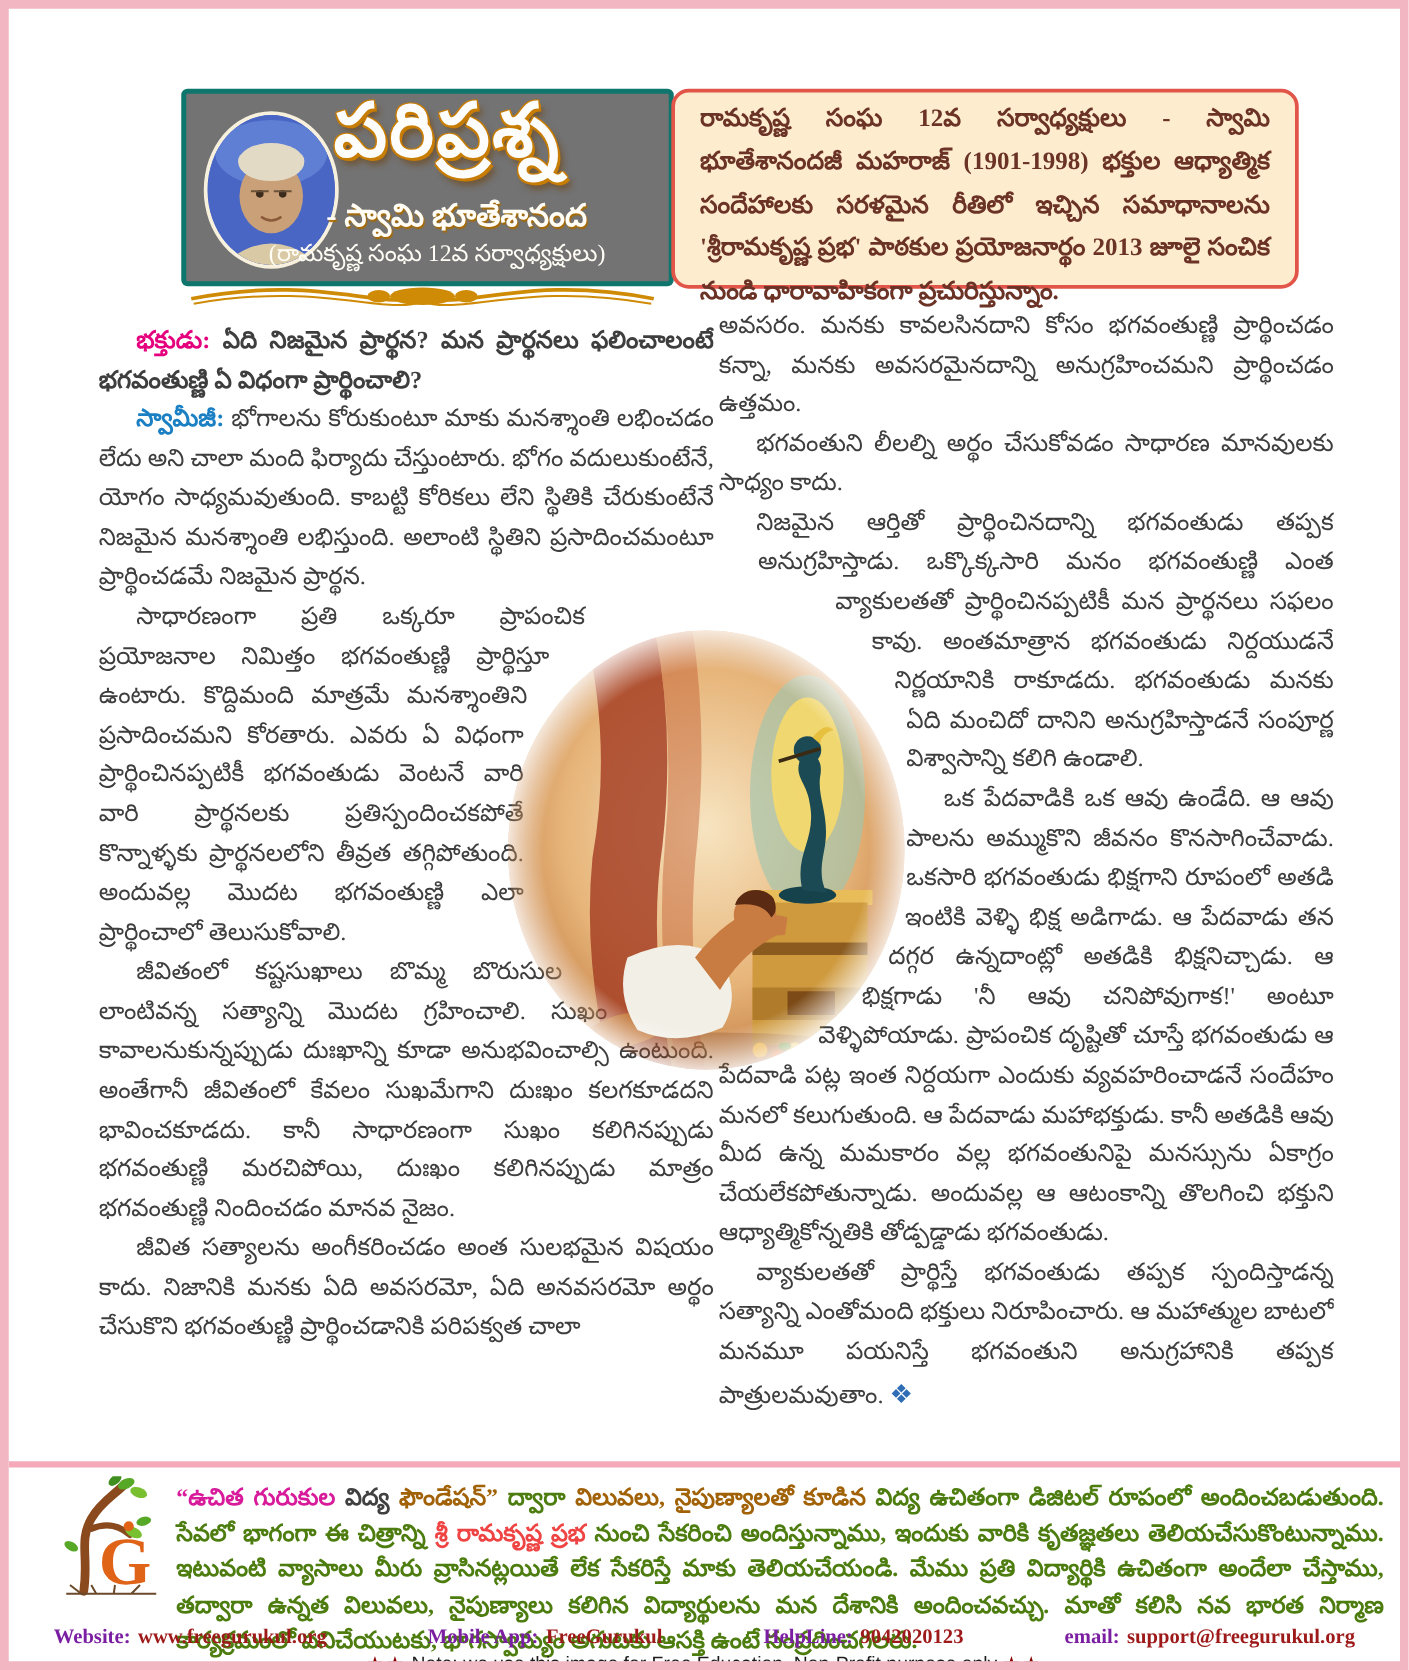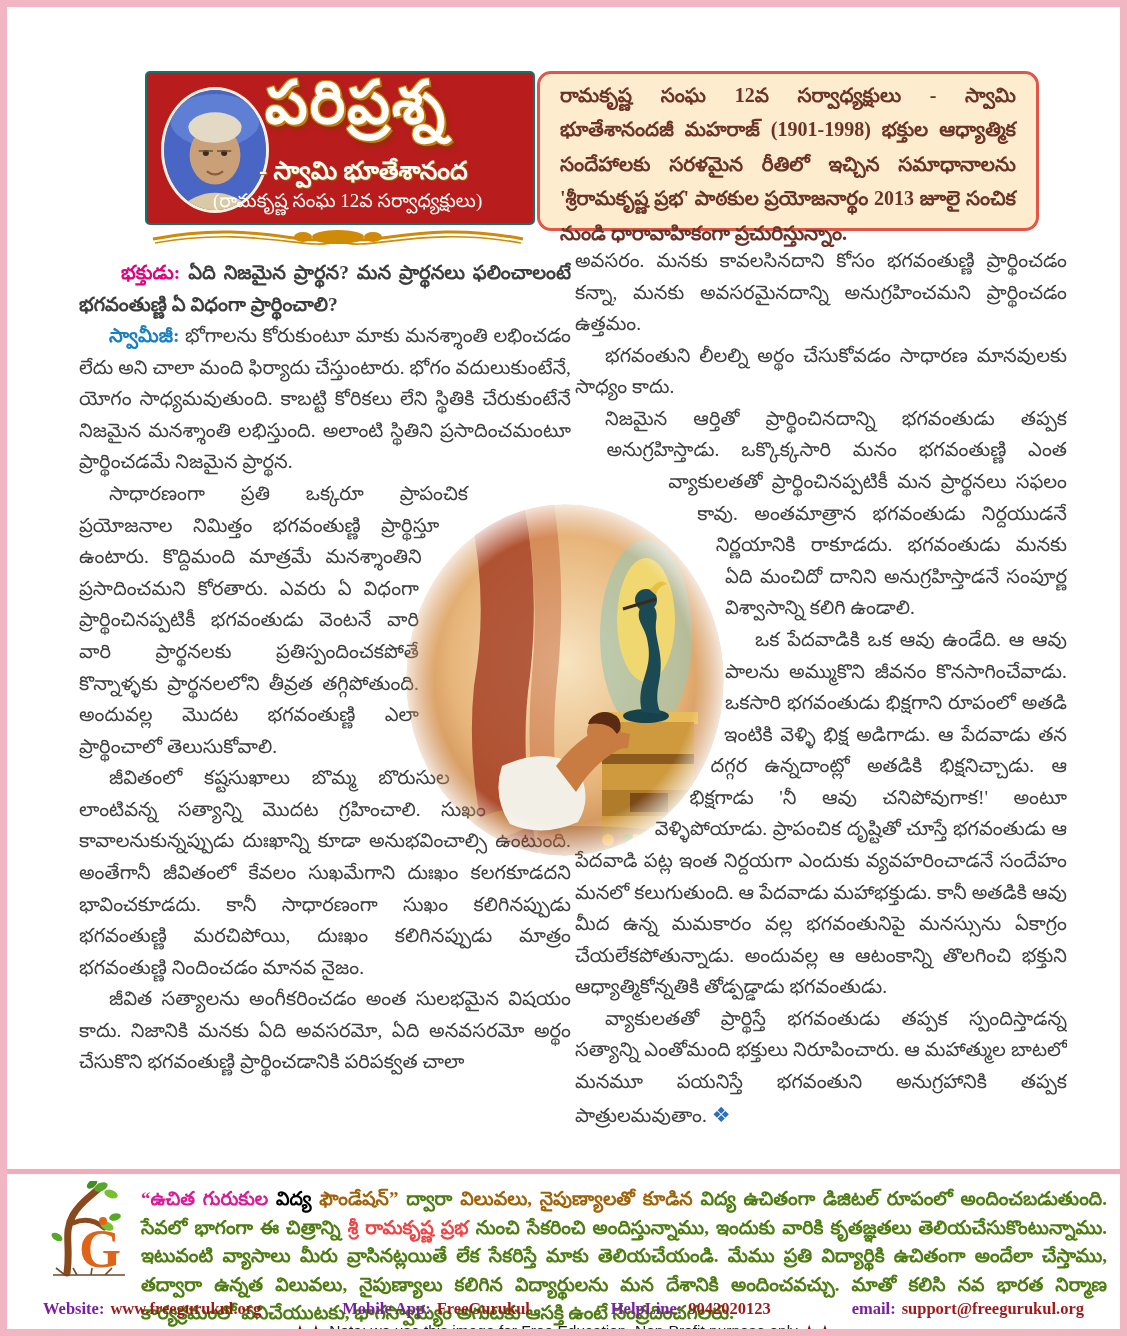--- a/index.html
+++ b/index.html
@@ -1,21 +1,21 @@
 <!DOCTYPE html>
 <html><head>
 <meta charset="utf-8">
 <style>
   html,body{margin:0;padding:0;background:#fff;}
   .page{position:relative;width:1127px;height:1336px;background:#ffffff;
         border:7px solid #f1b6c2;box-sizing:border-box;overflow:hidden;
         font-family:"Liberation Serif",serif;}
   
   .gold-box{position:absolute;left:138px;top:64px;width:386px;height:150px;
-            background:#b91c1c;border:2px solid #0f766e;border-radius:5px;text-decoration:underline;}
+            background:#737373;border:4px solid #0f766e;border-radius:5px;text-decoration:underline;}
   .photo{position:absolute;left:14px;top:14px;width:102px;height:120px;border-radius:50%;
          overflow:hidden;border:3px solid #f7f0dd;background:#4a66c4;}
   .main-title{position:absolute;left:118px;top:-4px;font-size:60px;font-weight:bold;color:#fdfdfb;
               letter-spacing:2px;
               text-shadow:2px 2px 0 #c77c04,-1px -1px 0 #c77c04,1px -1px 0 #c77c04,
                           -1px 1px 0 #c77c04,4px 5px 5px rgba(110,60,0,.55);}
   .byline{position:absolute;left:112px;top:84px;font-size:25px;font-weight:bold;color:#fffdf5;
           text-shadow:1px 1px 1px #a86a00;}
   .byline-sub{position:absolute;left:66px;top:117px;font-size:19px;color:#fffdf5;}
   .divider{position:absolute;left:138px;top:216px;width:386px;height:28px;}
@@ -23,38 +23,38 @@
              background:#fdecce;border:3px solid #e2564a;border-radius:14px;
              padding:4px 20px;box-sizing:border-box;color:#6b3226;font-weight:bold;
              font-size:20px;line-height:1.72;text-align:justify;}
   
   .col{position:absolute;overflow:hidden;}
   .col1{left:72px;top:250px;width:492px;height:915px;}
   .col2{left:568px;top:238px;width:492px;height:927px;}
   .col p{margin:0;text-align:justify;font-size:19.5px;line-height:1.62;color:#3e3e3e;}
   .indent{text-indent:30px;}
   .question{font-weight:bold;color:#262626;}
-  .q-label{color:#e5017d;font-weight:bold;margin-left:12px;}
+  .q-label{color:#e5017d;font-weight:bold;}
   .a-label{color:#1b80c3;font-weight:bold;}
   .end-mark{color:#2f6db5;font-size:21px;}
   .wrap-r{float:right;width:152px;height:308px;margin-top:26px;
           shape-outside:ellipse(152px 162px at 152px 50%);shape-margin:12px;}
   .wrap-l{float:left;width:150px;height:345px;margin-top:150px;
           shape-outside:ellipse(148px 176px at 0px 50%);shape-margin:12px;}
   
   .illus{position:absolute;left:399px;top:497px;width:318px;height:352px;border-radius:50%;
          overflow:hidden;
          -webkit-mask-image:radial-gradient(ellipse at center,#000 58%,transparent 74%);
          mask-image:radial-gradient(ellipse at center,#000 58%,transparent 74%);}
   
   .footer-rule{position:absolute;left:0;top:1162px;width:1113px;height:5px;background:#f6a9b9;}
   .logo{position:absolute;left:26px;top:1174px;width:112px;height:96px;}
   .credit{position:absolute;left:134px;top:1178px;width:966px;height:112px;
           font-size:19px;font-weight:bold;line-height:1.5;text-align:justify;color:#22328f;}
-  .seg-magenta{color:#d81b9a;} .seg-purple{color:#000000;} .seg-green{color:#a16207;}
+  .seg-magenta{color:#d81b9a;} .seg-purple{color:#404040;} .seg-green{color:#a16207;}
   .seg-navy{color:#4d7c0f;}  .seg-crimson{color:#ef4444;}
   .contact-bar{position:absolute;left:0;top:1292px;width:1113px;display:flex;
                justify-content:space-between;padding:0 36px;box-sizing:border-box;
                font-family:Liberation Serif, serif;font-weight:bold;font-size:16.5px;}
   .contact-label{color:#7b1fa2;margin-right:6px;}
   .contact-value{color:#9e1a1a;text-decoration:none;}
   .note-line{position:absolute;left:0;top:1315px;width:1113px;text-align:center;
              font-family:"Liberation Sans",sans-serif;font-size:15.5px;color:#1d1d1d;}
   .note-stars{color:#8b0000;letter-spacing:2px;}
 </style>

